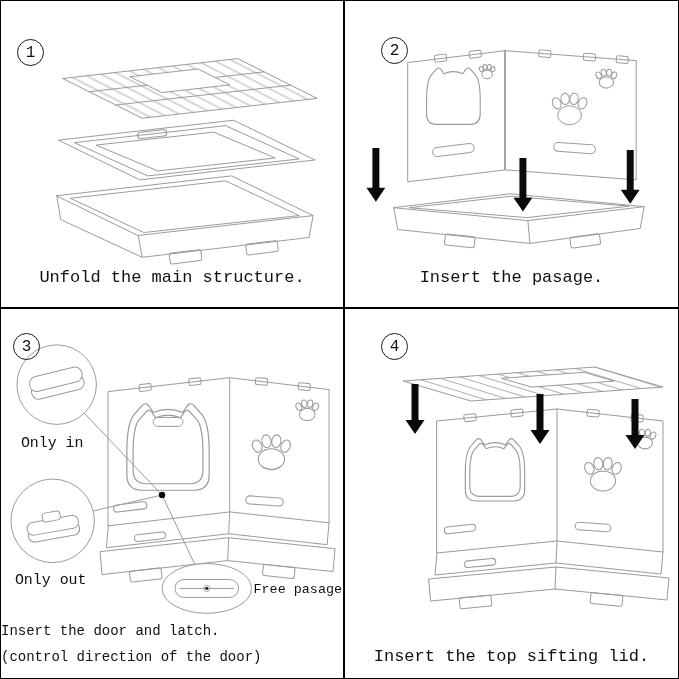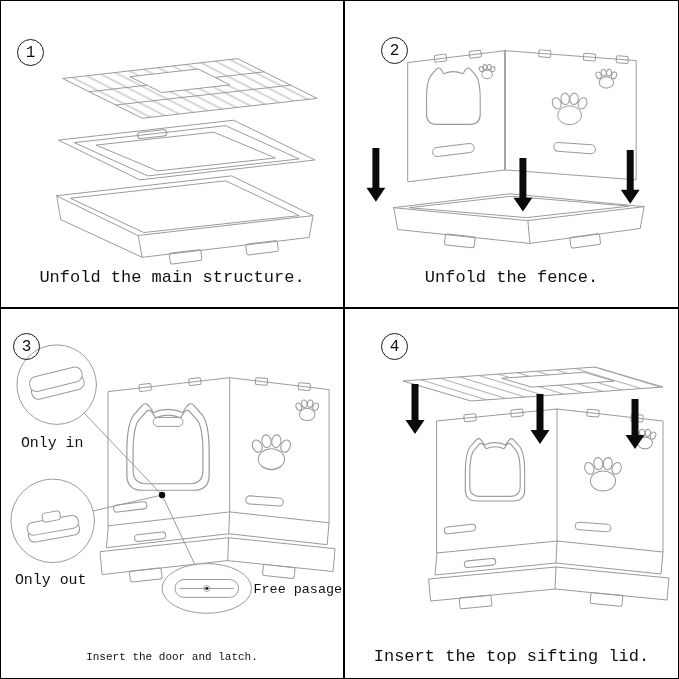--- a/index.html
+++ b/index.html
@@ -17,21 +17,21 @@
     display:flex; align-items:center; justify-content:center; font-size:16px; line-height:1; z-index:3;
   }
   .badge.pos1 { left:16px; top:38px; }
   .badge.pos2 { left:36px; top:36px; }
   .badge.pos3 { left:12px; top:24px; }
   .badge.pos4 { left:36px; top:24px; }
   svg.art { position:absolute; left:0; top:0; width:100%; height:100%; z-index:1; }
   .caption { position:absolute; left:0; right:0; text-align:center; font-size:17px; z-index:3; white-space:nowrap; }
   .cap-top { bottom:20px; }
   .cap-p4 { bottom:12px; }
-  .cap2 { position:absolute; left:0; right:0; bottom:8px; text-align:center; font-size:11px; line-height:26px; z-index:3; }
+  .cap2 { position:absolute; left:0; right:0; bottom:8px; text-align:left; font-size:14px; line-height:26px; z-index:3; }
   .ln  { fill:none; stroke:#9a9a9a; stroke-linecap:round; stroke-linejoin:round; }
   .lnW { fill:#fff; stroke:#9a9a9a; stroke-linejoin:round; }
   .blk { fill:#0a0a0a; stroke:none; }
   .lbl { font-family:"Liberation Mono","DejaVu Sans Mono",monospace; font-size:15px; fill:#111; }
   .lbl-sm { font-size:13.5px; }
 </style>
 </head>
 <body>
 
 <svg width="0" height="0" style="position:absolute" aria-hidden="true">
@@ -112,21 +112,21 @@
         <path class="ln" d="M183 221 L185 244"></path>
         <rect class="ln" x="-15" y="0" width="30" height="11" rx="2" transform="translate(115,236) rotate(6)"></rect>
         <rect class="ln" x="-15" y="0" width="30" height="11" rx="2" transform="translate(240,236) rotate(-7.5)"></rect>
       </g>
       <g>
         <path class="blk" d="M26.5 148 H33.5 V188 H39.5 L30 202 L20.5 188 H26.5 Z"></path>
         <path class="blk" d="M174.5 158 H181.5 V198 H187.5 L178 212 L168.5 198 H174.5 Z"></path>
         <path class="blk" d="M282.5 150 H289.5 V190 H295.5 L286 204 L276.5 190 H282.5 Z"></path>
       </g>
     </svg>
-    <div class="caption cap-top">Unfold the fence.</div>
+    <div class="caption cap-top">Insert the pasage.</div>
   </section>
 
   <section class="panel b-r">
     <div class="badge pos3">
       <span>3</span>
     </div>
     <svg class="art" viewBox="0 0 344 369">
       <g>
         <path class="ln" d="M108 82 L230 68 L330 80 L330 214 L230 203 L108 217 Z"></path>
         <path class="ln" d="M230 68 L230 203"></path>
@@ -180,20 +180,21 @@
           <rect x="-32" y="-9" width="64" height="18" rx="9"></rect>
           <line x1="-27" y1="0" x2="27" y2="0"></line>
           <circle cx="0" cy="0" r="3"></circle>
         </g>
         <circle class="blk" cx="207" cy="280" r="1.4"></circle>
         <text class="lbl lbl-sm" x="254" y="285">Free pasage</text>
       </g>
     </svg>
     <div class="cap2">
       <div>Insert the door and latch.</div>
+      <div>(control direction of the door)</div>
     </div>
   </section>
 
   <section class="panel">
     <div class="badge pos4">
       <span>4</span>
     </div>
     <svg class="art" viewBox="0 0 333 369">
       <defs>
         <pattern id="hatchB" width="7" height="7" patternUnits="userSpaceOnUse" patternTransform="rotate(17)">

